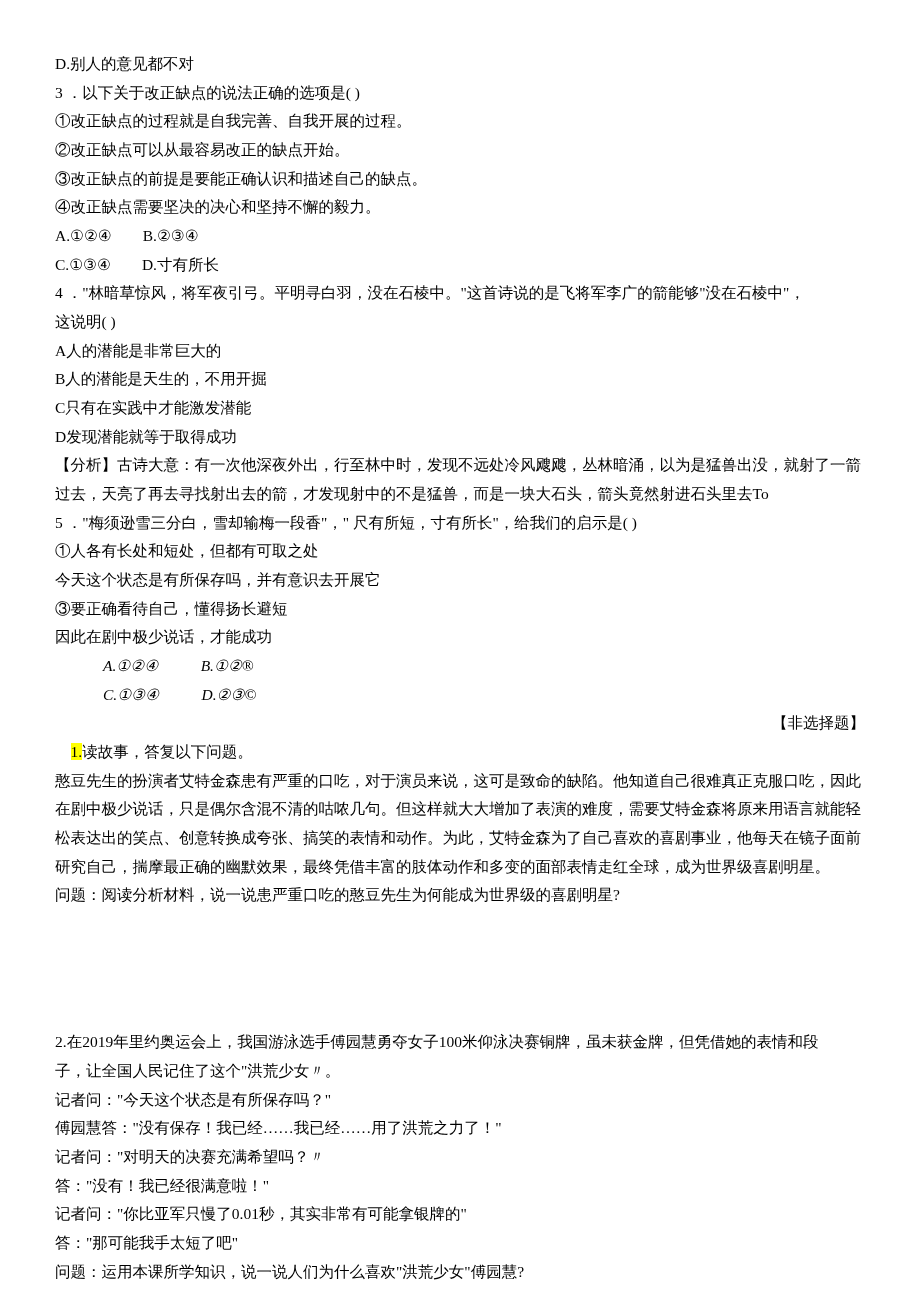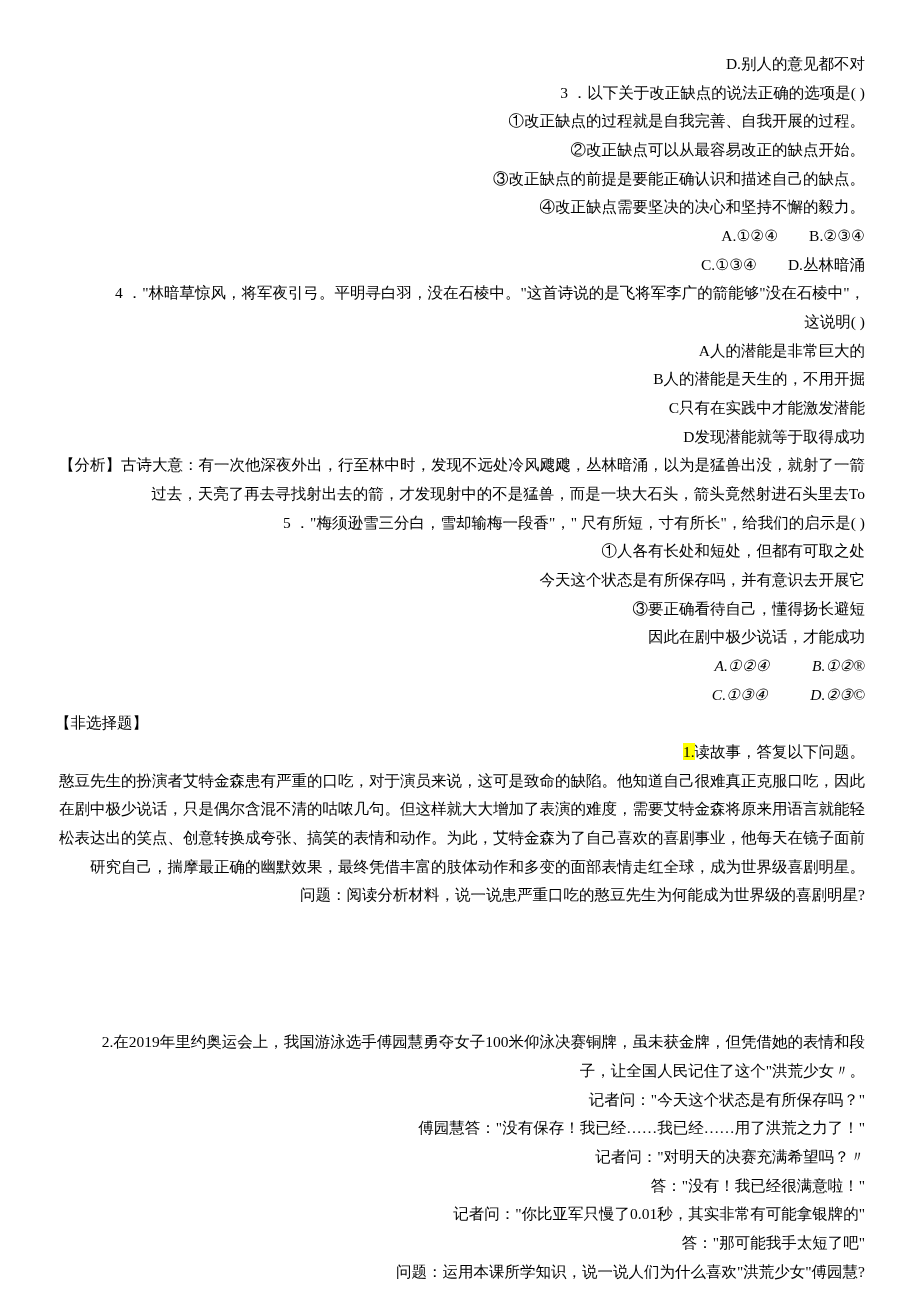--- a/index.html
+++ b/index.html
@@ -8,27 +8,27 @@
       line-height: 1.85;
       color: #000;
       background: #fff;
       margin: 0;
       padding: 50px 55px;
       width: 920px;
       box-sizing: border-box;
     }
     .line {
       display: block;
-      text-align: right;
     }
     .highlight {
       background-color: #ffff00;
     }
     .section-header {
       display: block;
+      text-align: right;
     }
     .blank-line {
       height: 28px;
     }
     .gap {
       height: 90px;
     }
     .options-row {
       white-space: pre;
     }
@@ -42,21 +42,21 @@
 <body>
 
 <span class="line">D.别人的意见都不对</span>
 
 <span class="line">3 ．以下关于改正缺点的说法正确的选项是(            )</span>
 <span class="line">①改正缺点的过程就是自我完善、自我开展的过程。</span>
 <span class="line">②改正缺点可以从最容易改正的缺点开始。</span>
 <span class="line">③改正缺点的前提是要能正确认识和描述自己的缺点。</span>
 <span class="line">④改正缺点需要坚决的决心和坚持不懈的毅力。</span>
 <span class="line options-row">A.①②④        B.②③④</span>
-<span class="line options-row">C.①③④        D.丛林暗涌</span>
+<span class="line options-row">C.①③④        D.寸有所长</span>
 
 <span class="line">4 ．"林暗草惊风，将军夜引弓。平明寻白羽，没在石棱中。"这首诗说的是飞将军李广的箭能够"没在石棱中"，</span>
 <span class="line">这说明(                  )</span>
 <span class="line">A人的潜能是非常巨大的</span>
 <span class="line">B人的潜能是天生的，不用开掘</span>
 <span class="line">C只有在实践中才能激发潜能</span>
 <span class="line">D发现潜能就等于取得成功</span>
 <span class="line">【分析】古诗大意：有一次他深夜外出，行至林中时，发现不远处冷风飕飕，丛林暗涌，以为是猛兽出没，就射了一箭过去，天亮了再去寻找射出去的箭，才发现射中的不是猛兽，而是一块大石头，箭头竟然射进石头里去To</span>
 
 <span class="line">5 ．"梅须逊雪三分白，雪却输梅一段香"，" 尺有所短，寸有所长"，给我们的启示是(            )</span>

